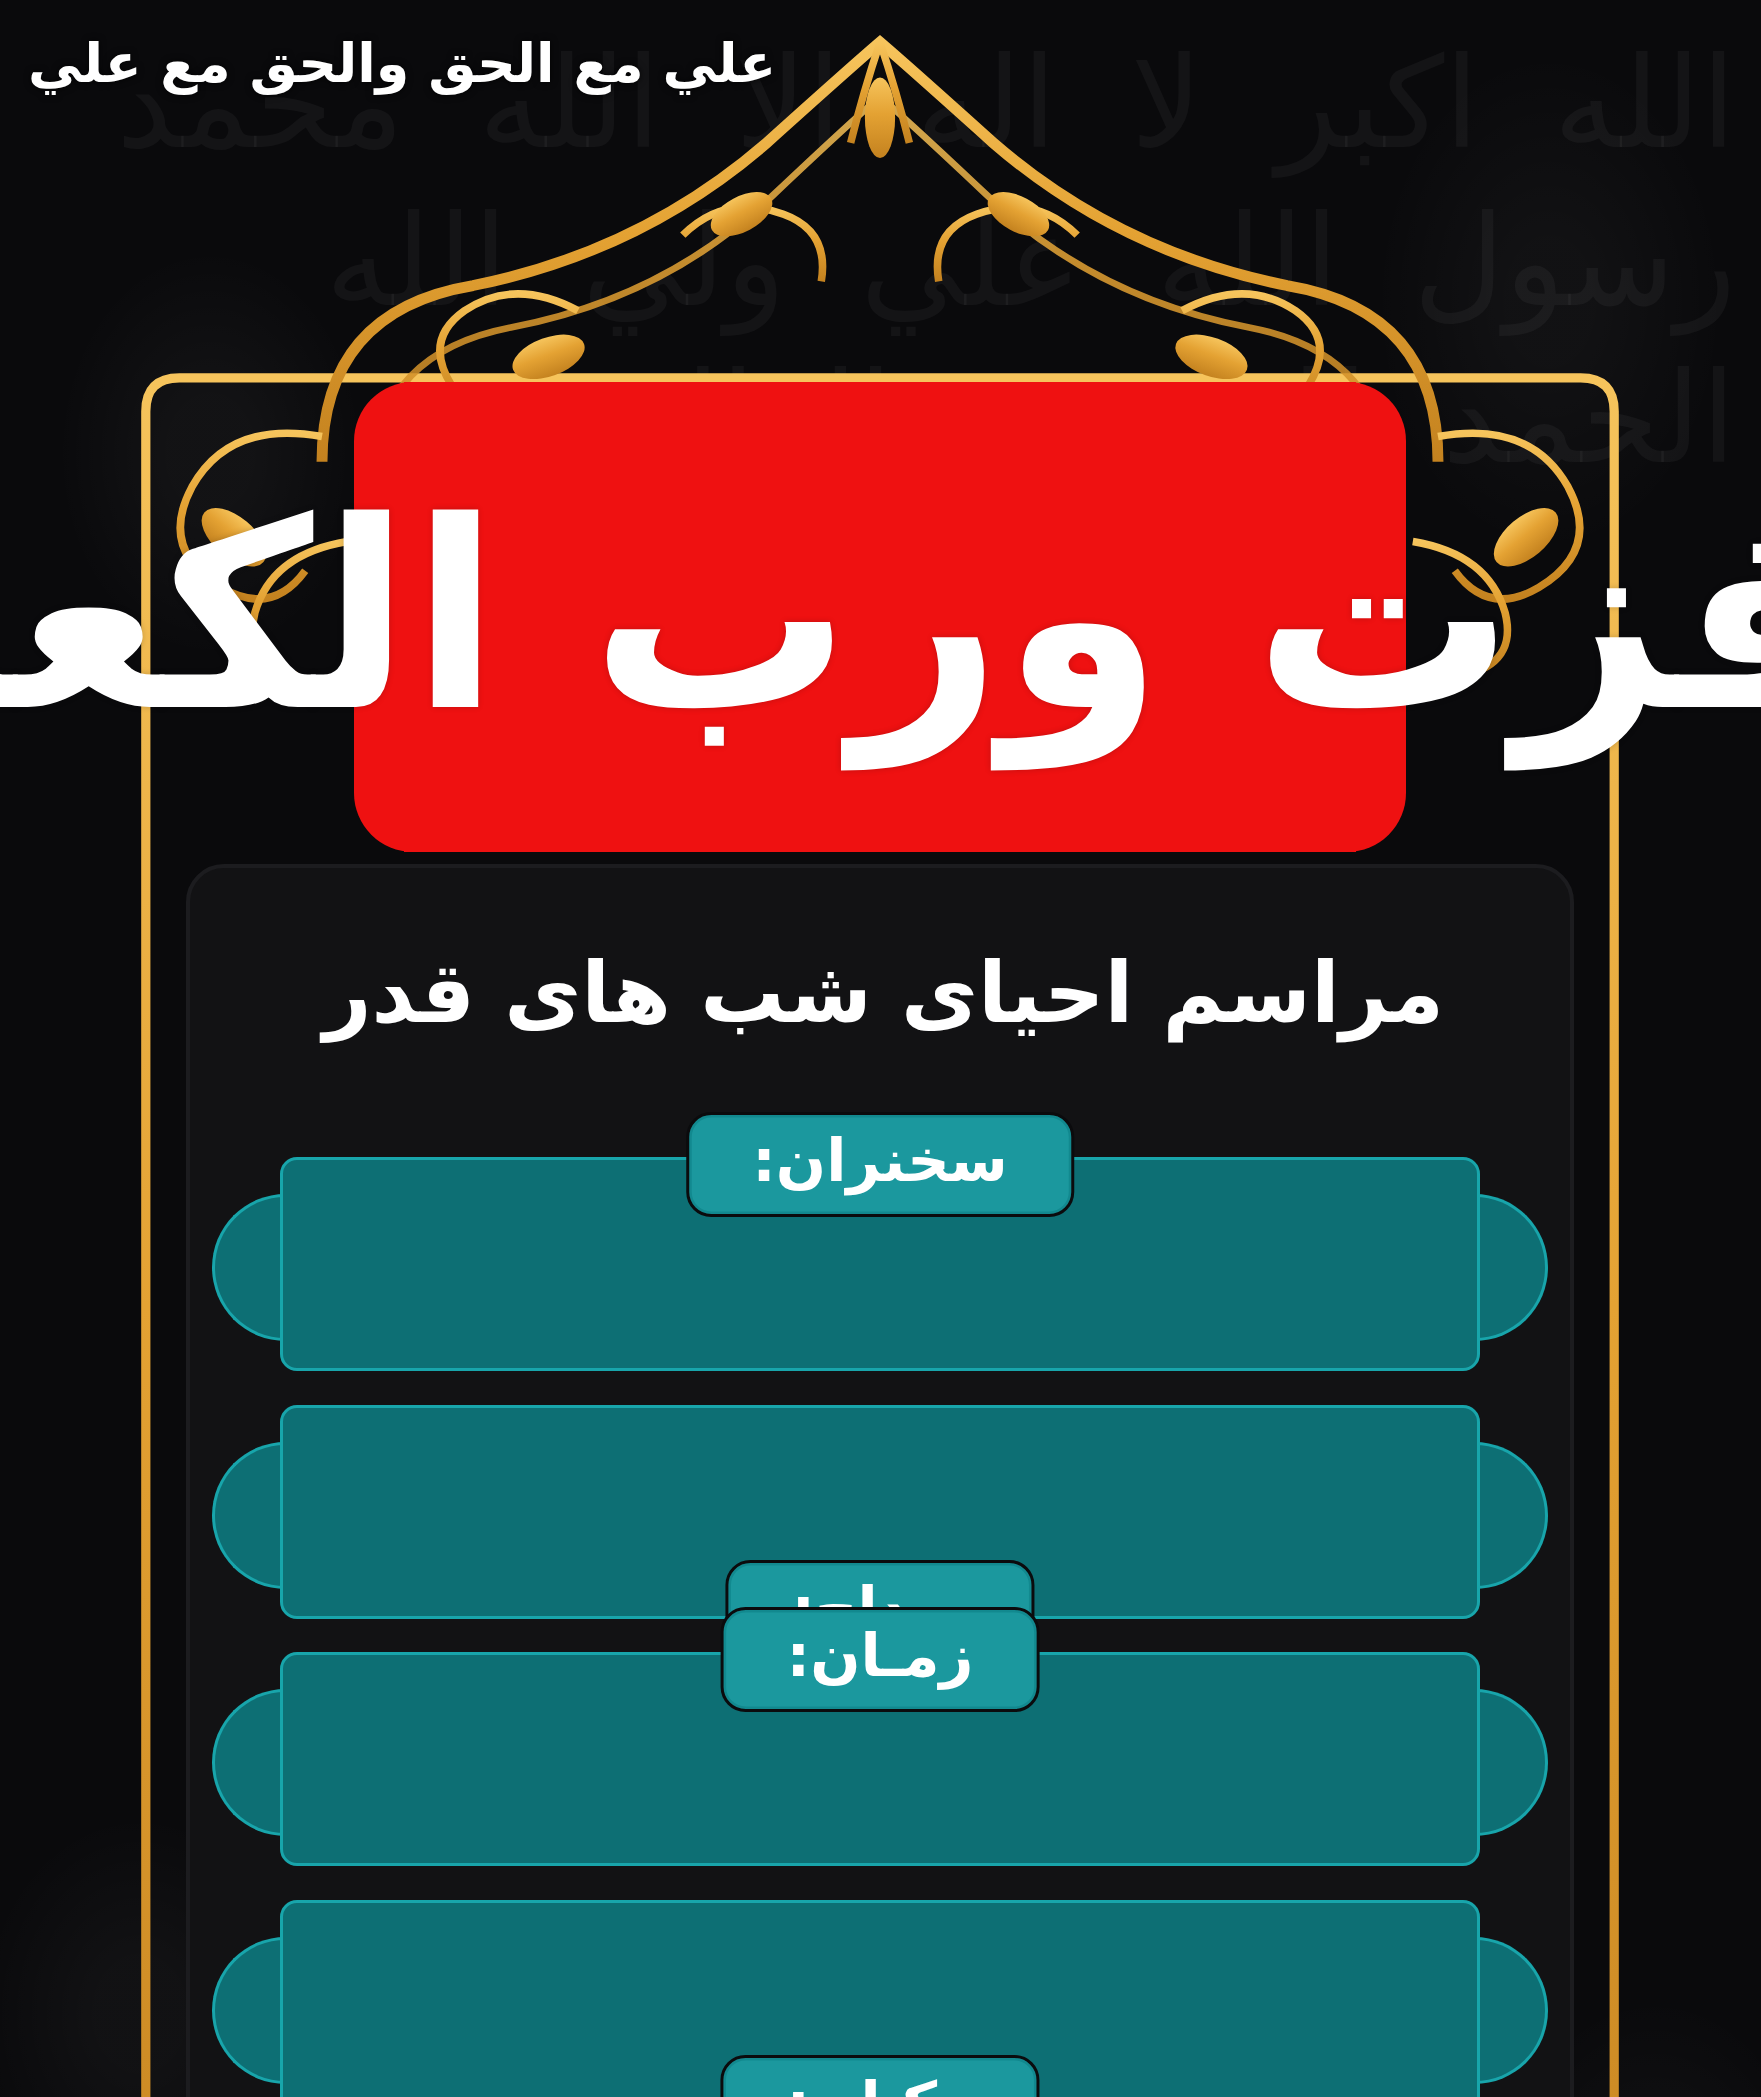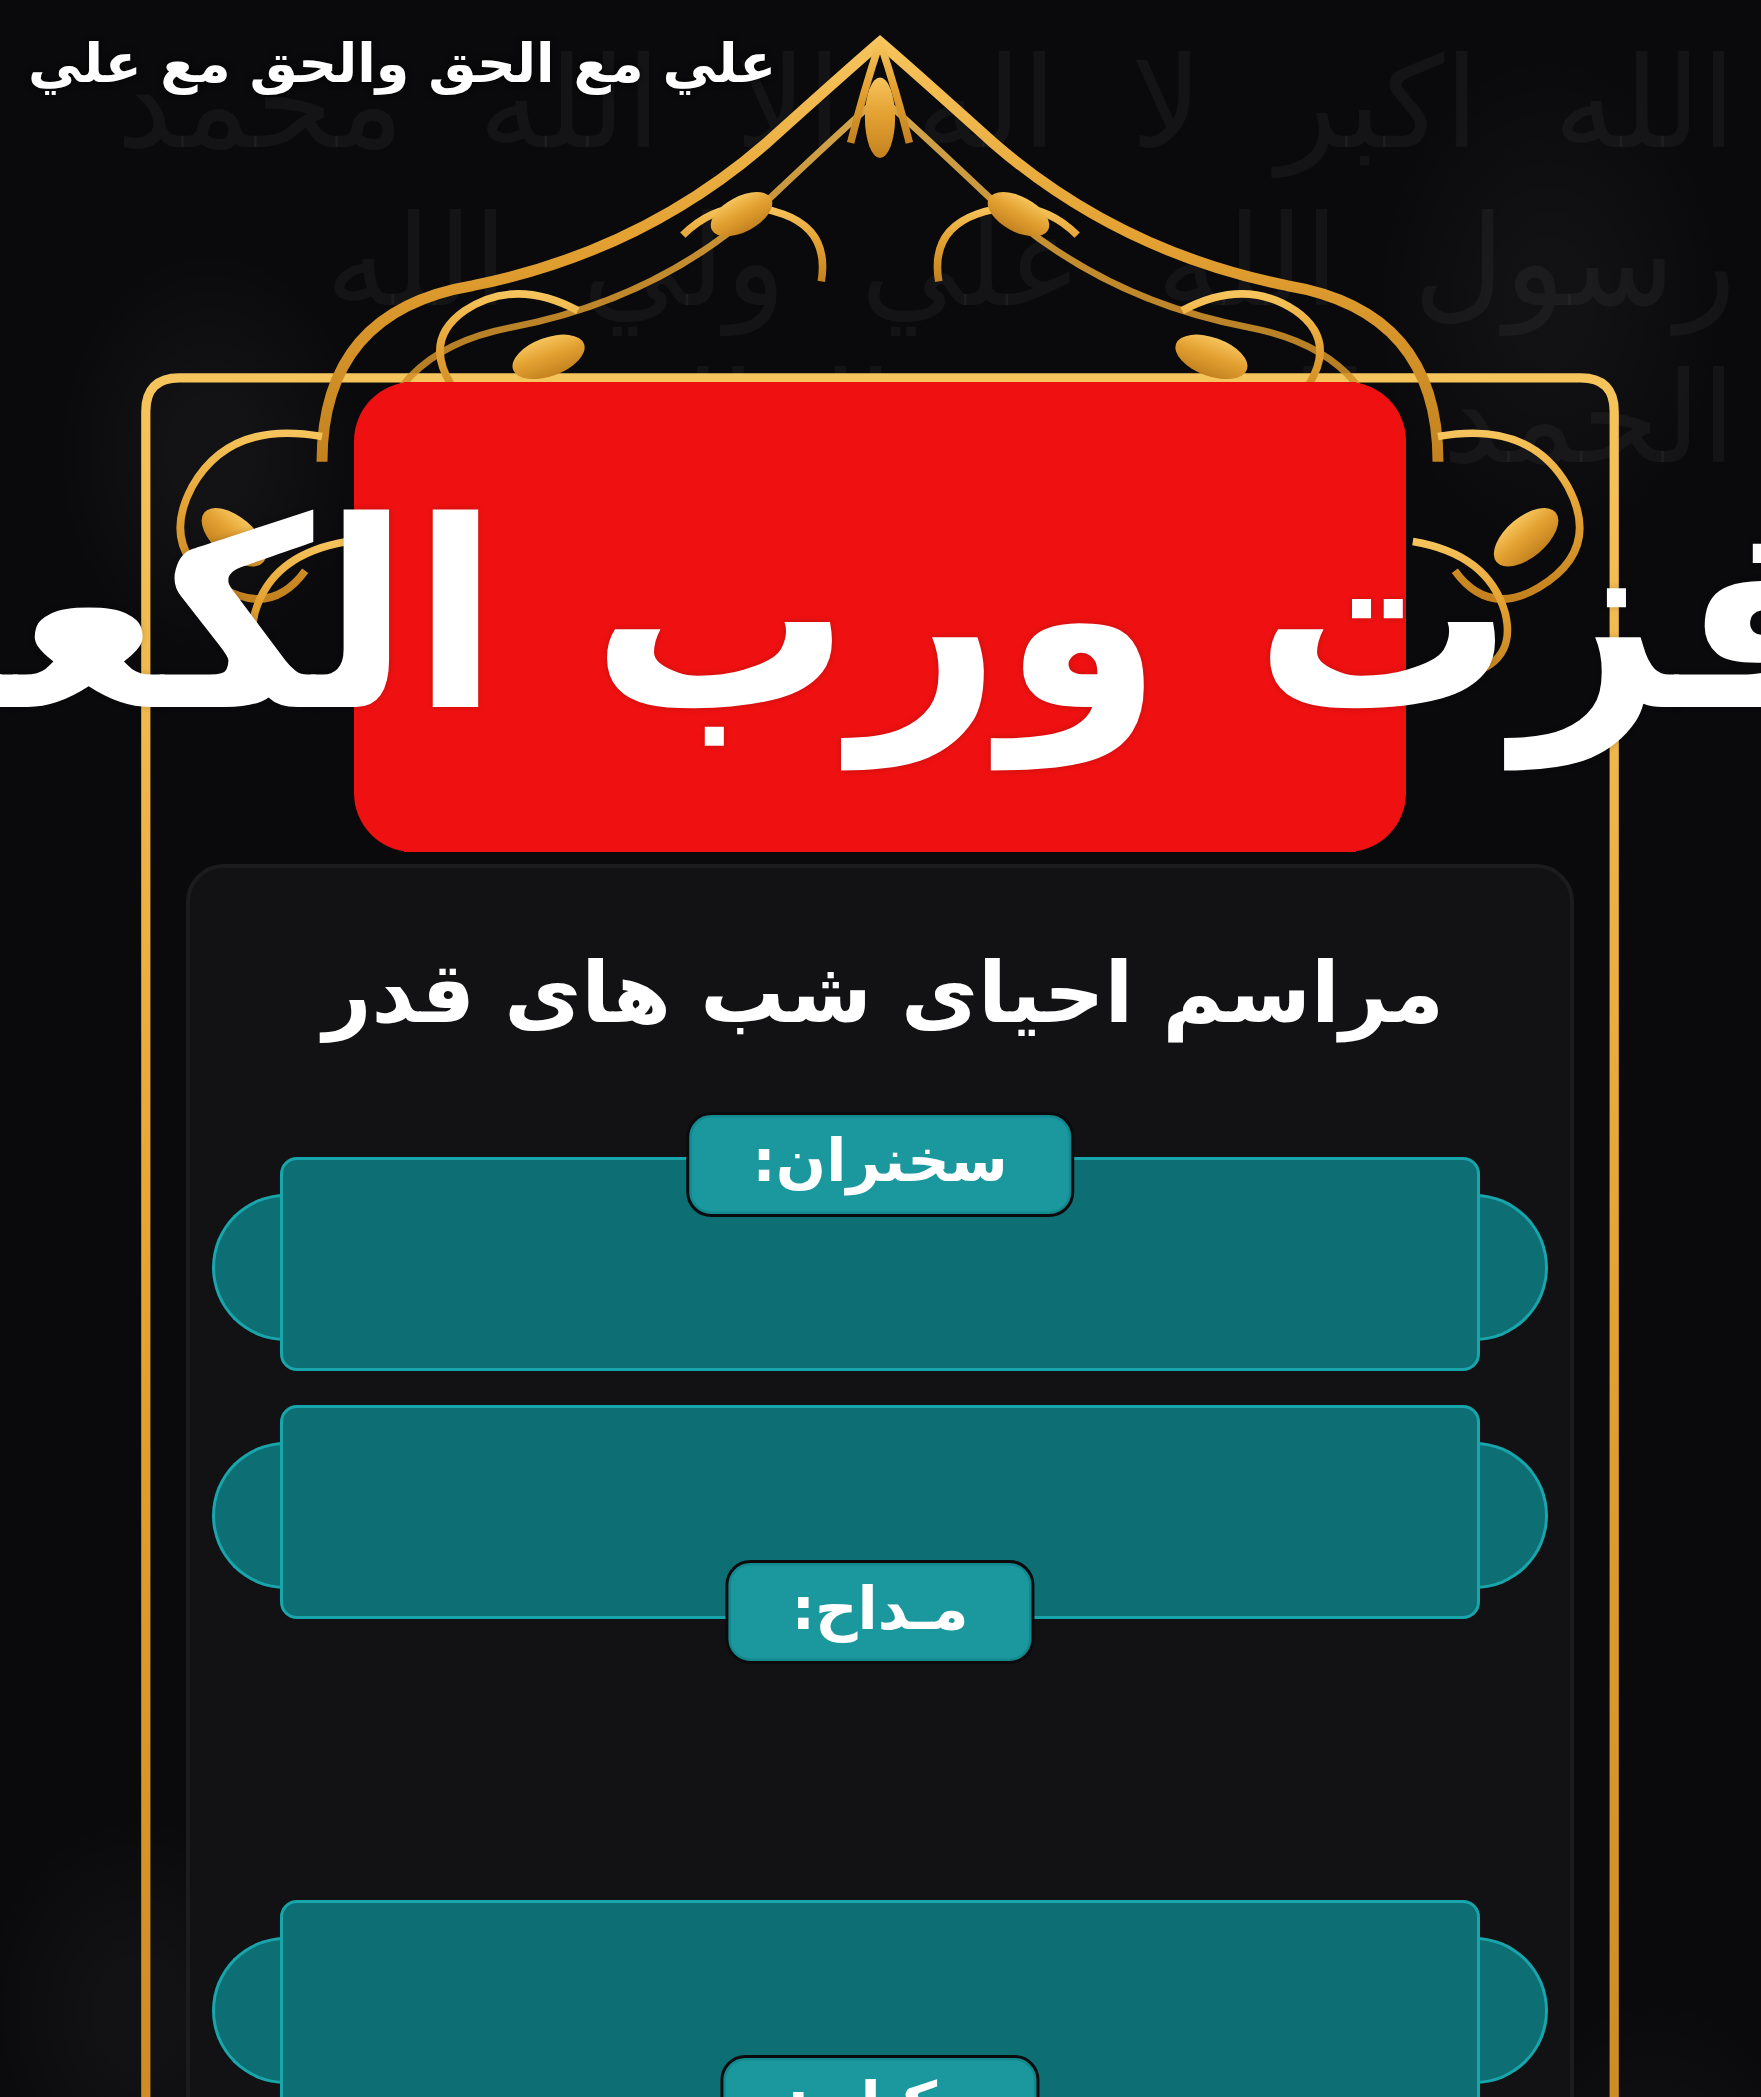--- a/index.html
+++ b/index.html
@@ -319,20 +319,26 @@
       <div class="field-label label-top">سخنران:</div>
     </div>
 
     <div class="field-block block-2">
       <div class="field-box">
         <span></span>
       </div>
       <div class="field-label label-bottom">مـداح:</div>
     </div>
 
+    <div class="field-block block-3">
+      <div class="field-box">
+        <span></span>
+      </div>
+      <div class="field-label label-top">زمـان:</div>
+    </div>
 
     <div class="field-block block-4">
       <div class="field-box">
         <span></span>
       </div>
       <div class="field-label label-bottom">مکـان:</div>
     </div>
 
   </div>
 </div>

